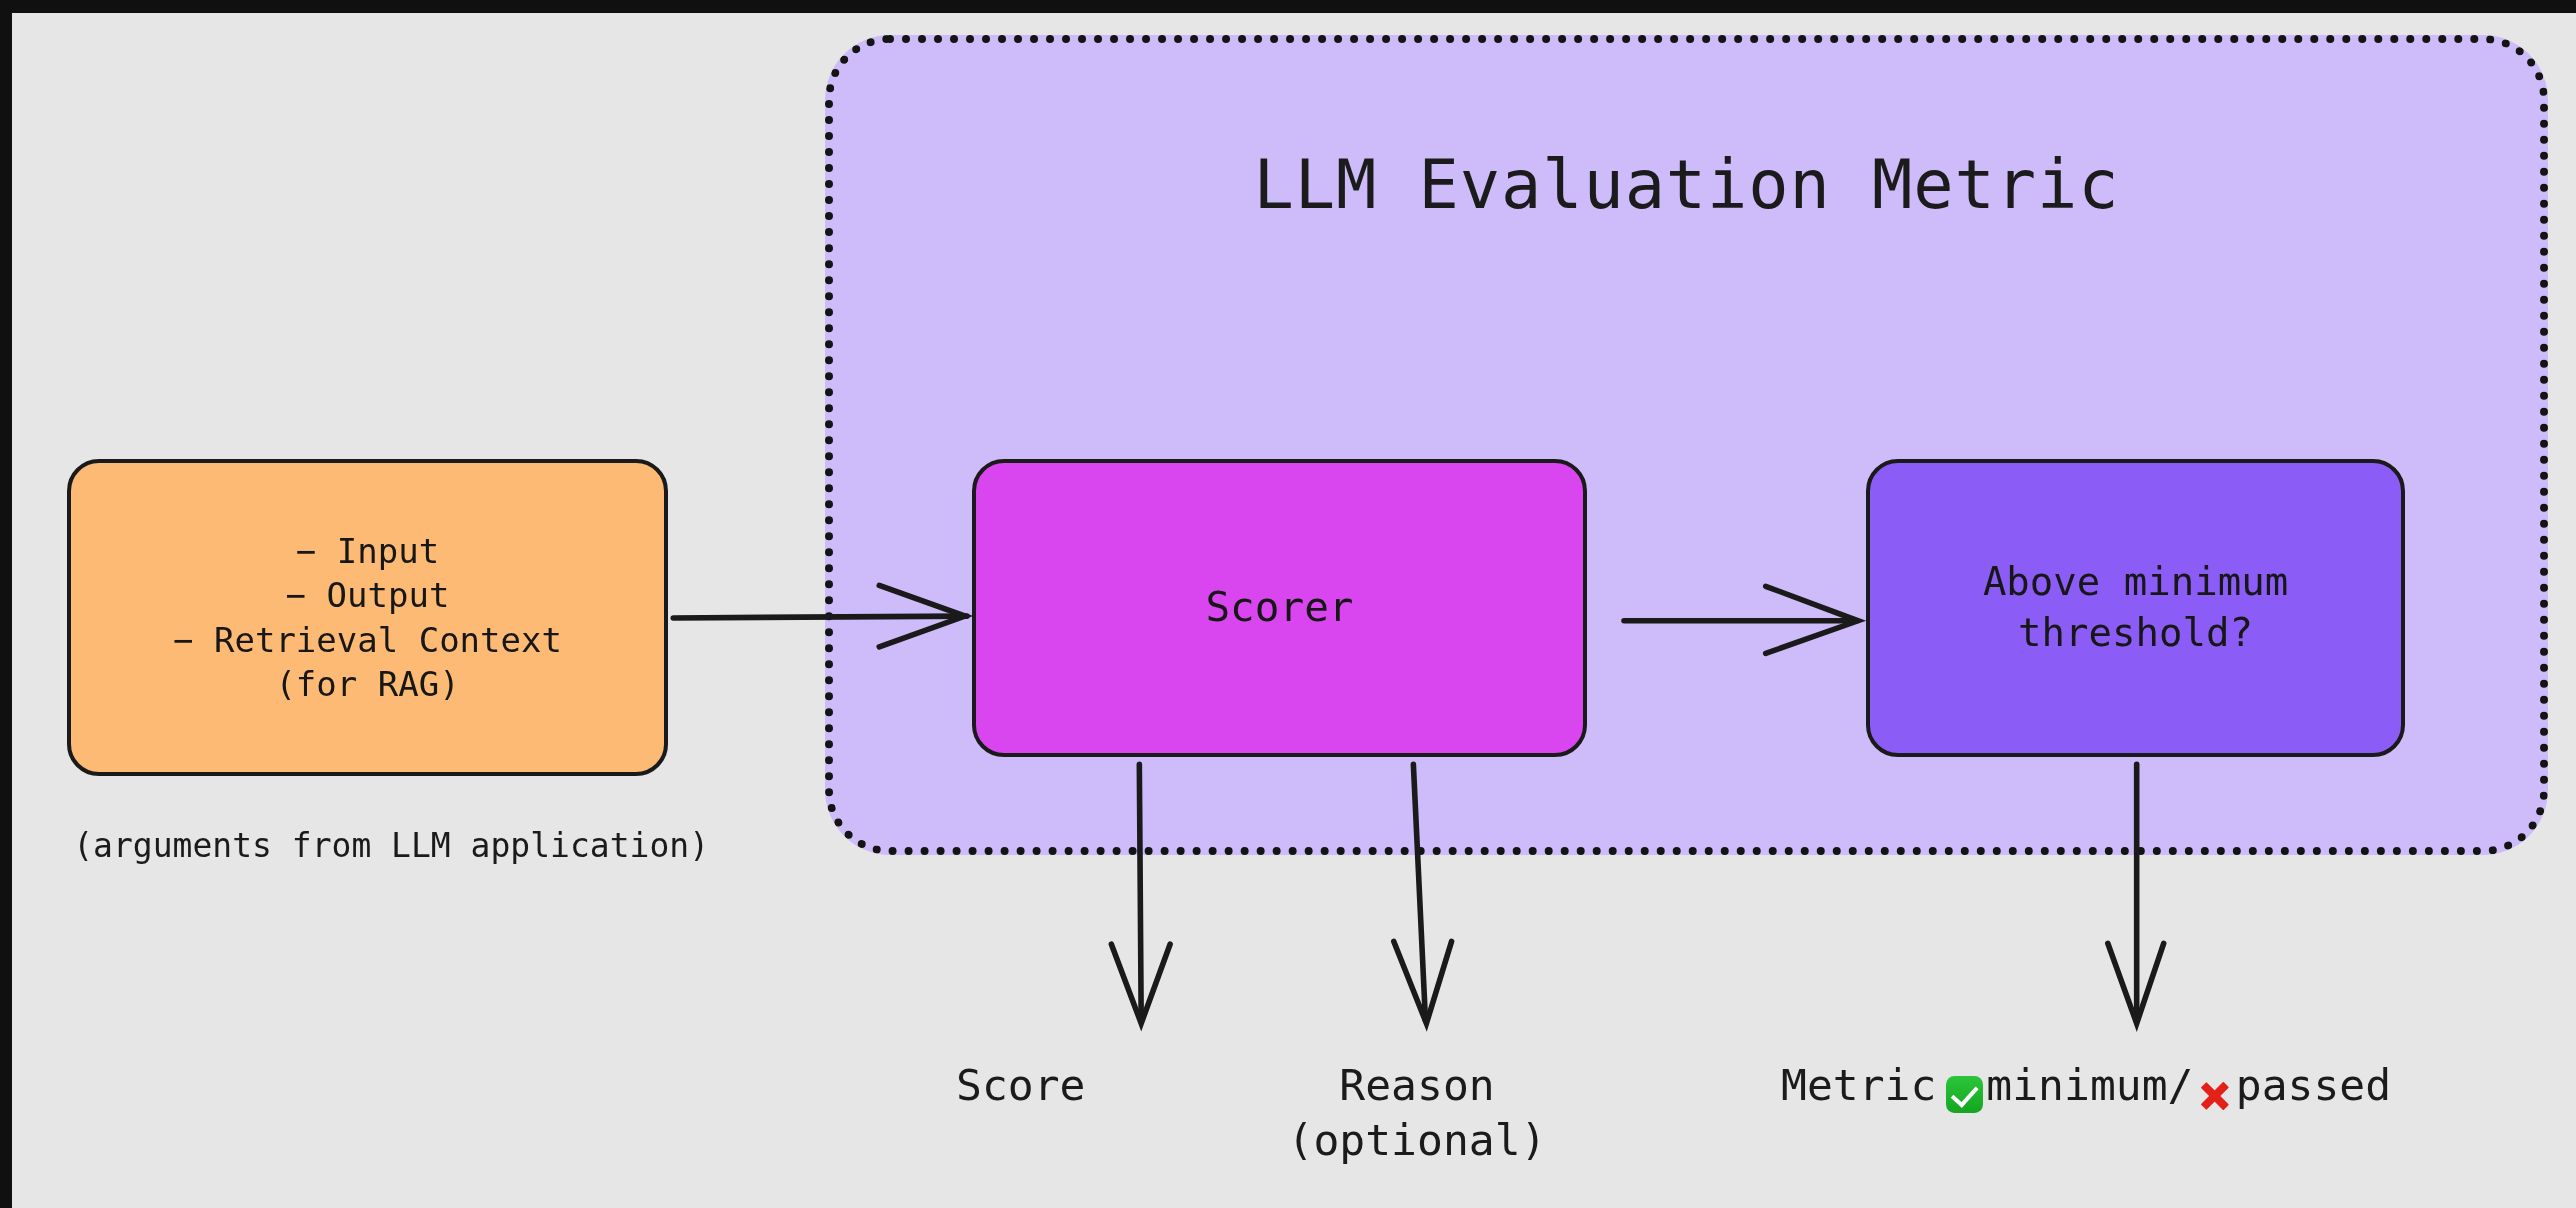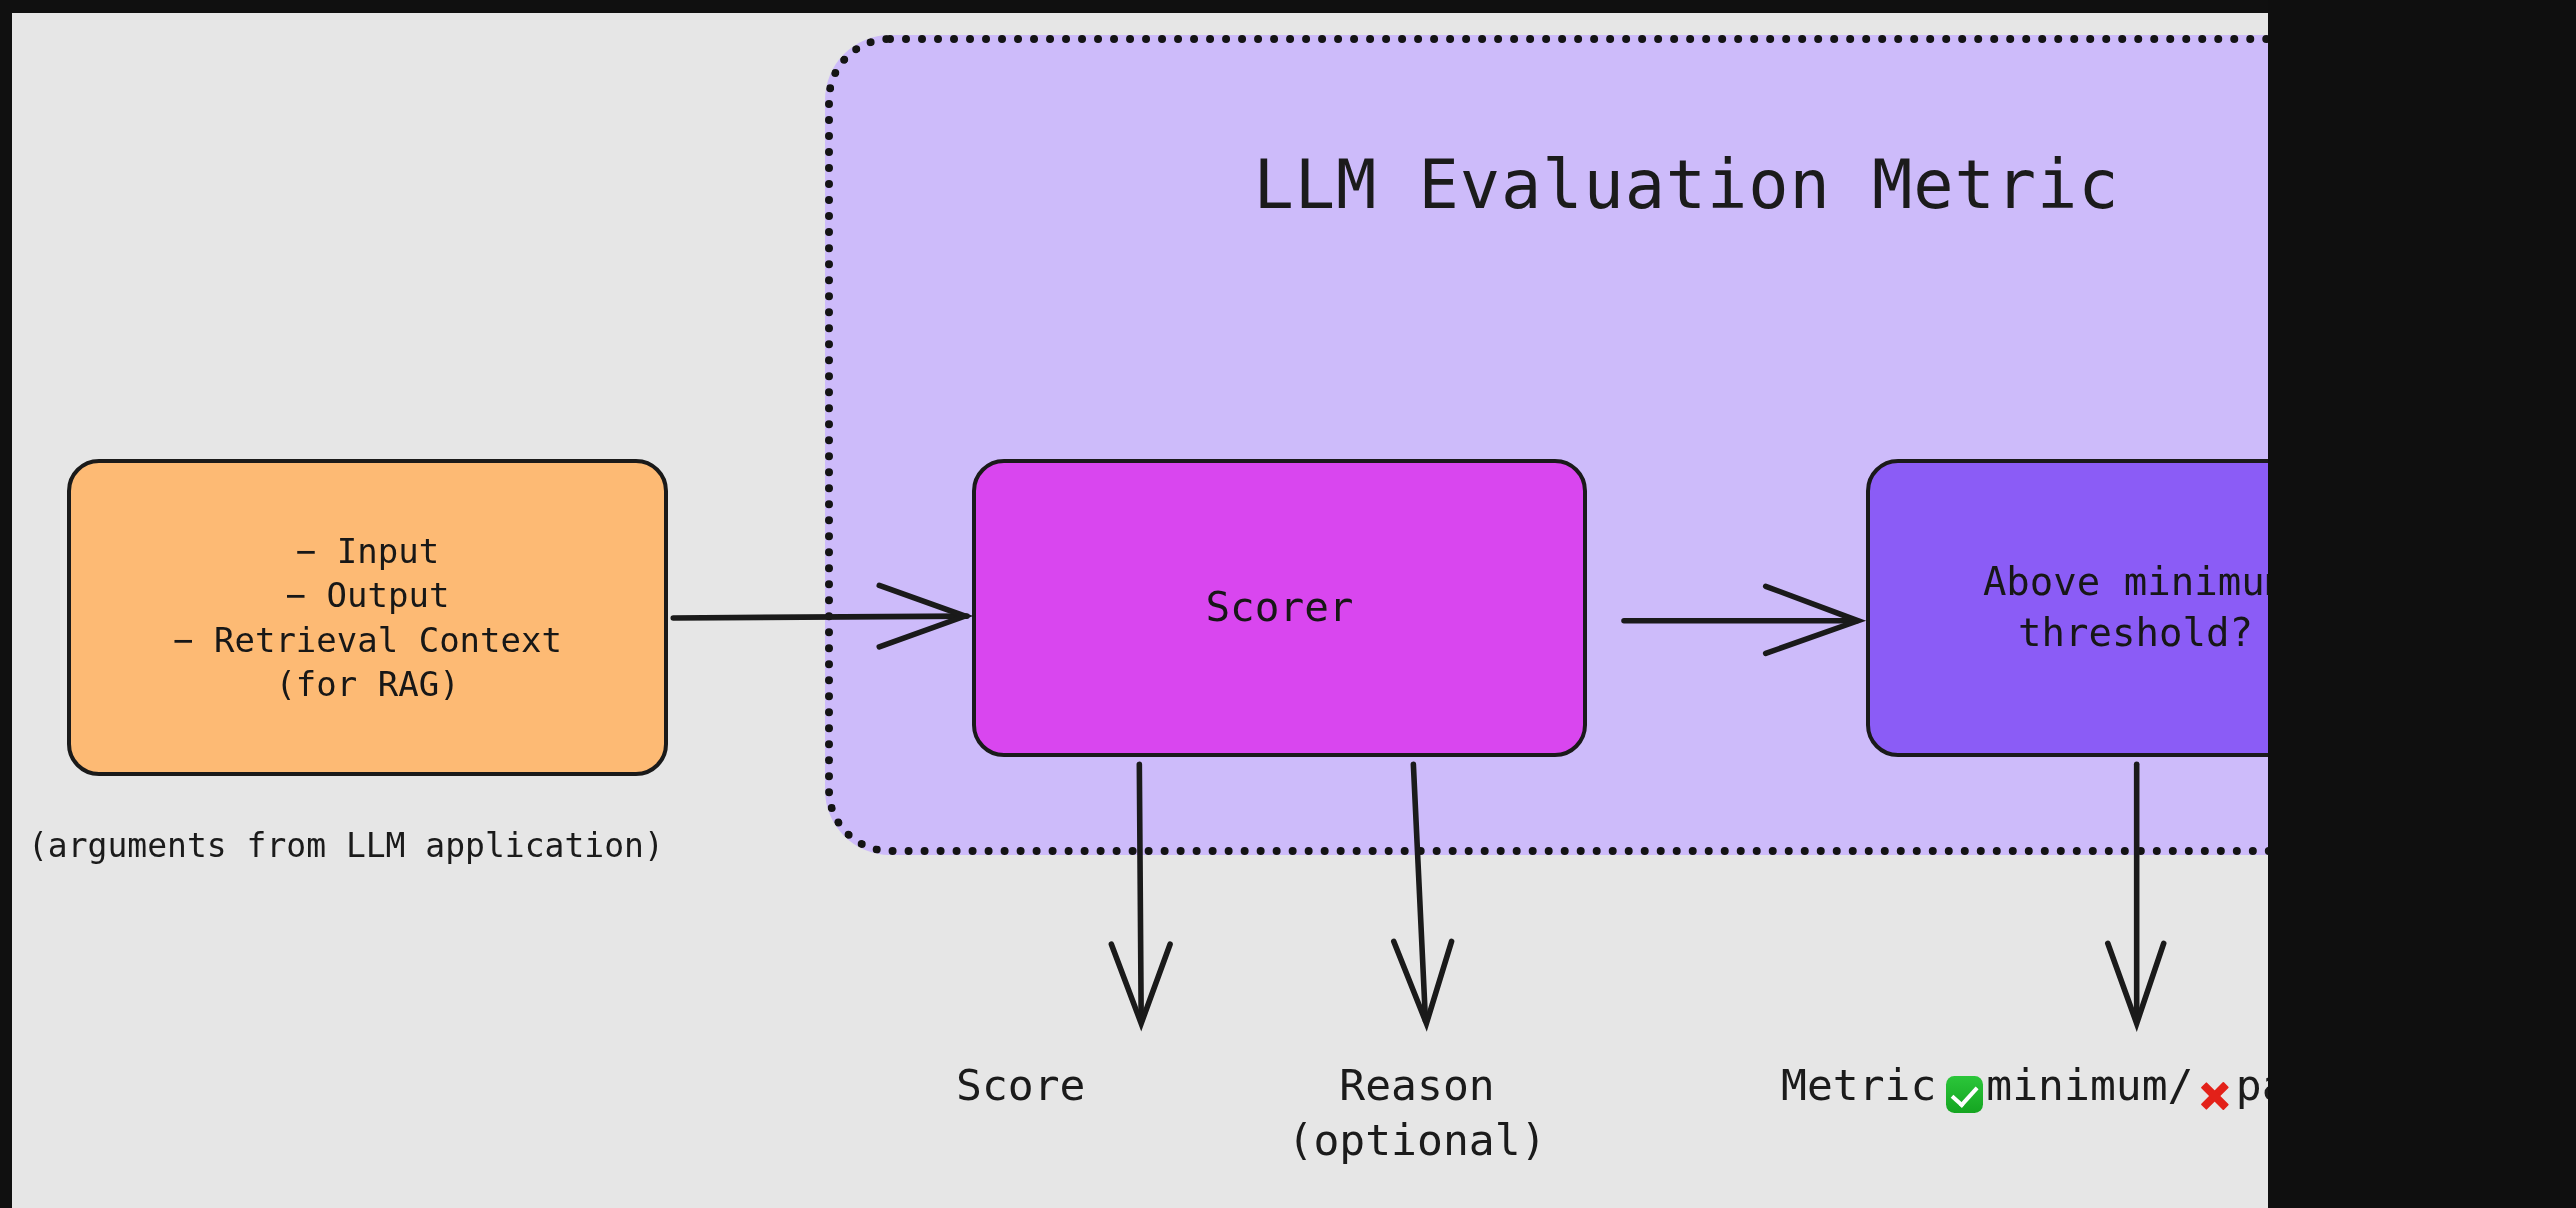--- a/index.html
+++ b/index.html
@@ -5,21 +5,21 @@
   html, body {
     margin: 0;
     padding: 0;
     background: #0f0f0f;
   }
   body {
     font-family: "DejaVu Sans Mono", monospace;
   }
   .canvas {
     position: relative;
-    width: 2268px;
+    width: 2576px;
     height: 1208px;
     background: #e6e6e6;
     overflow: hidden;
   }
   
   .topbar {
     position: absolute;
     left: 0; top: 0;
     width: 2576px; height: 13px;
     background: #101010;
@@ -102,21 +102,21 @@
     position: absolute;
     color: #1b1b1b;
     font-family: "DejaVu Sans Mono", monospace;
     white-space: pre-line;
     line-height: 1.28;
   }
   .cap-args {
     left: 28px;
     top: 825px;
     width: 681px;
-    text-align: left;
+    text-align: right;
     font-size: 33px;
   }
   .cap-score {
     left: 956px;
     top: 1058px;
     width: 308px;
     text-align: left;
     font-size: 43px;
   }
   .cap-reason {

